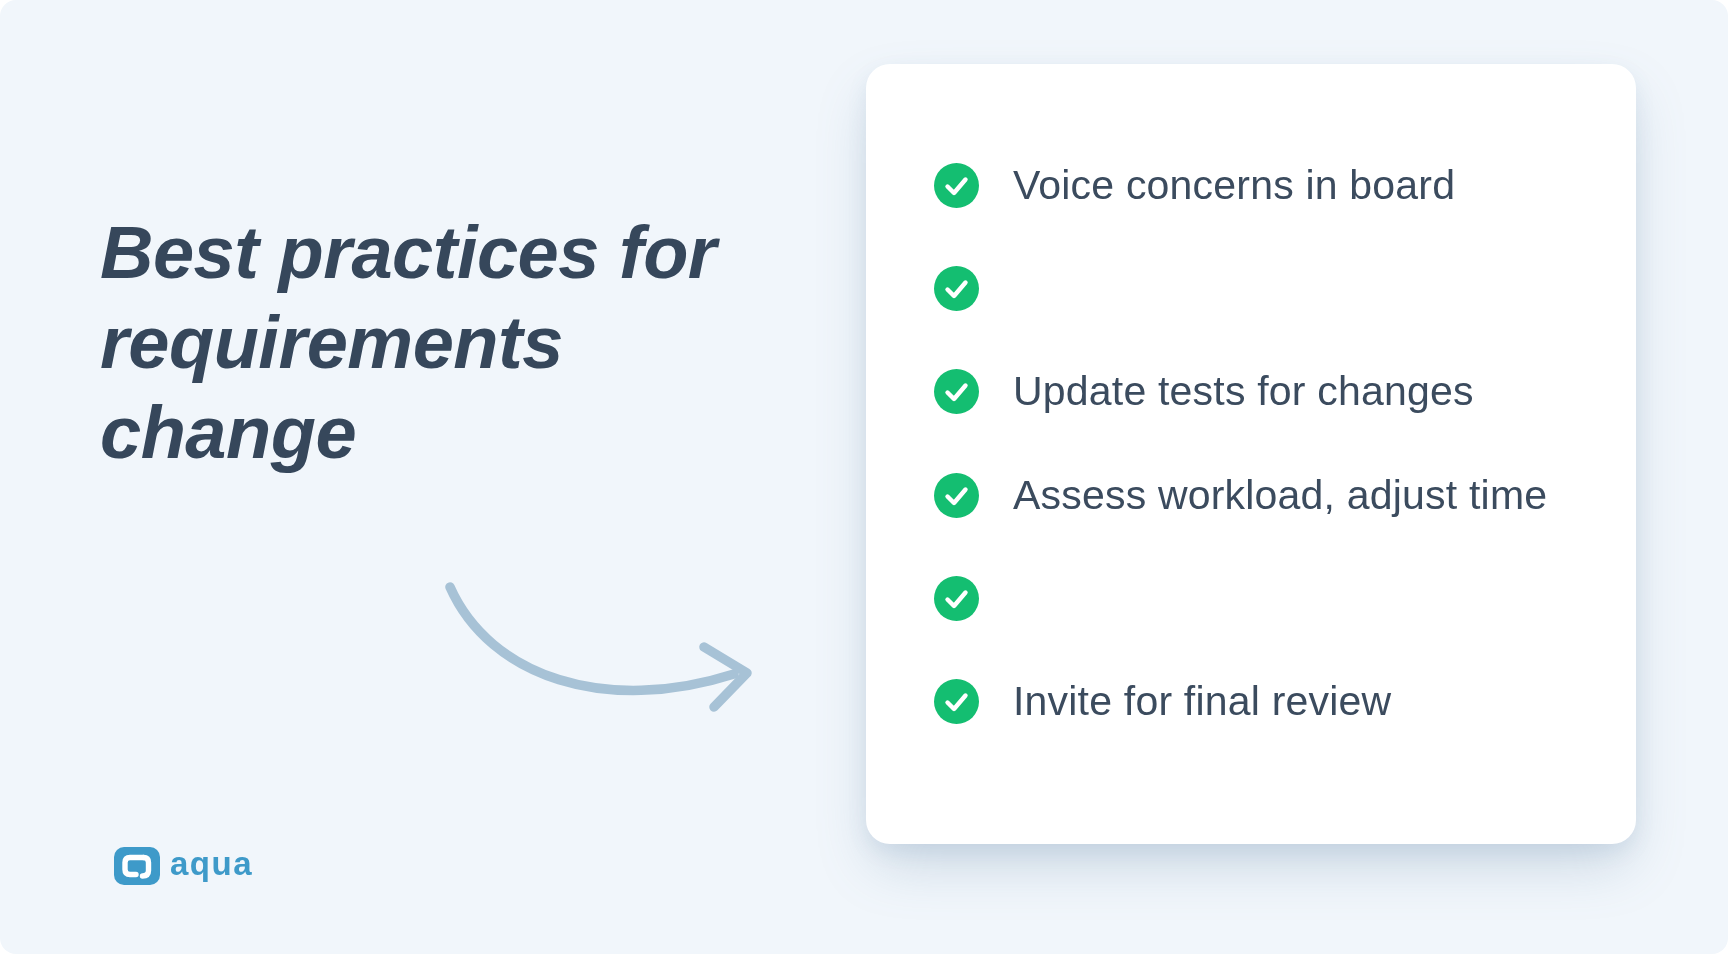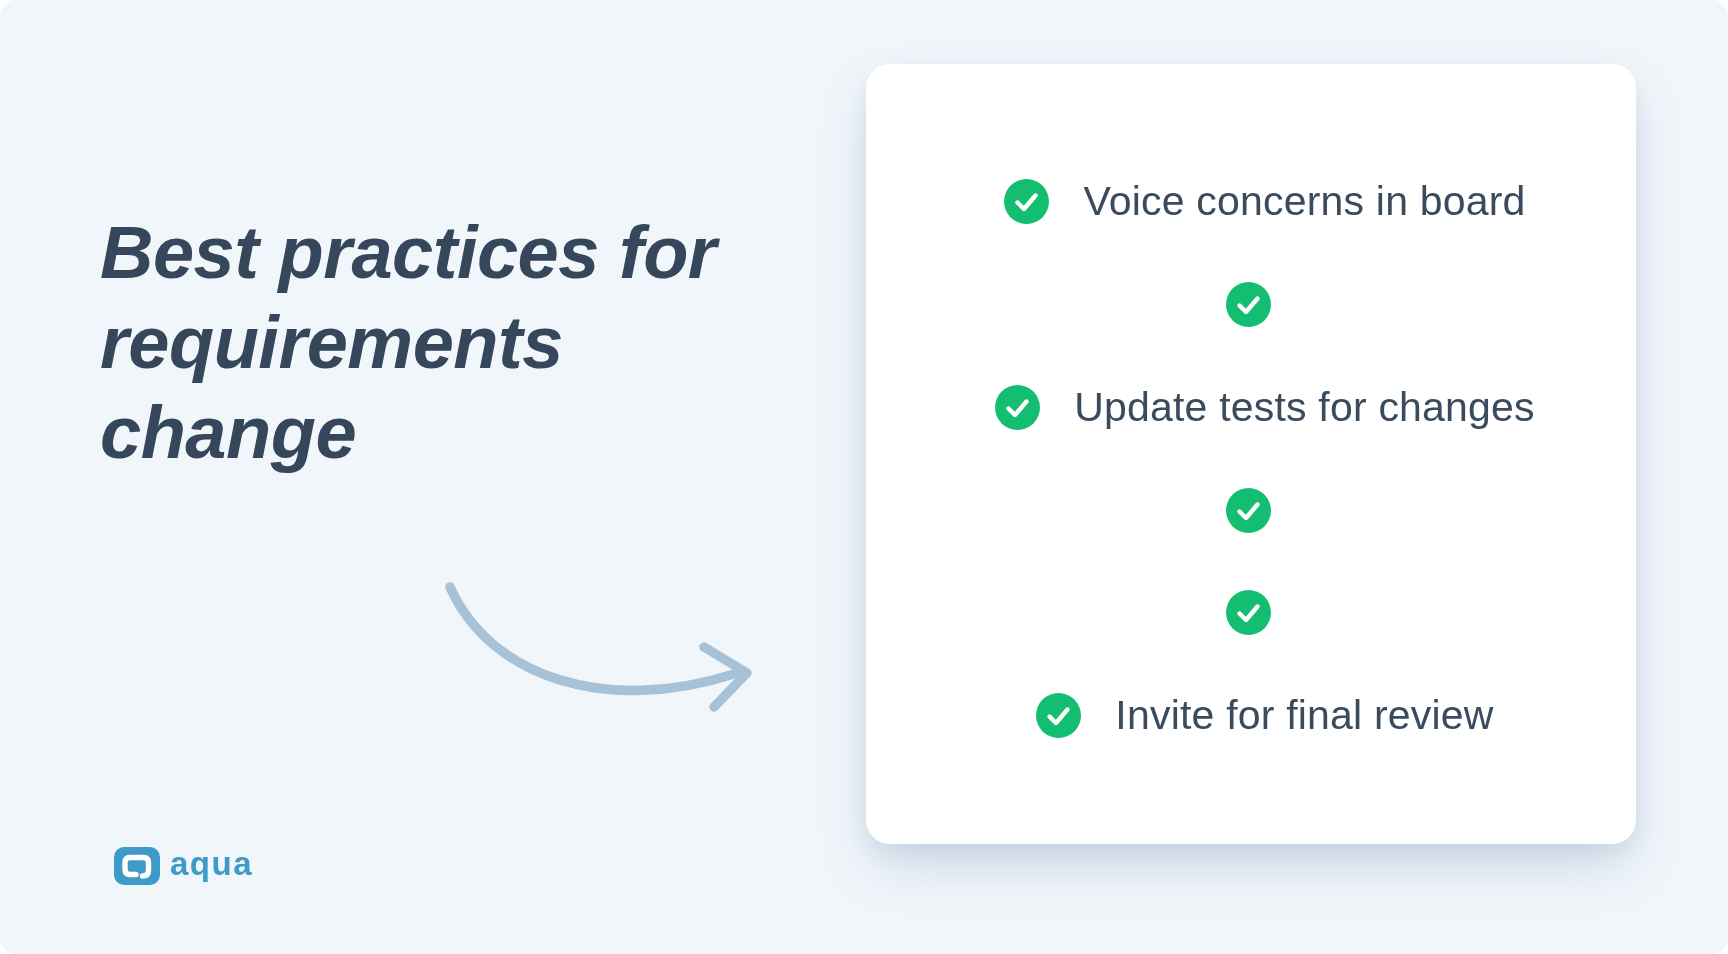--- a/index.html
+++ b/index.html
@@ -45,26 +45,25 @@
     left: 866px;
     top: 64px;
     width: 770px;
     height: 780px;
     background: #FFFFFF;
     border-radius: 24px;
     box-shadow: 0 26px 55px -8px rgba(92, 128, 163, 0.28), 0 8px 20px rgba(92, 128, 163, 0.10);
   }
   .checklist {
     list-style: none;
-    margin: 16px;
+    margin: 0;
     padding: 98px 40px 0 68px;
     display: flex;
     flex-direction: column;
     gap: 57px;
-    align-items: center;
   }
   .checklist-item {
     display: flex;
     align-items: center;
   }
   .check-icon {
     flex: 0 0 auto;
     width: 45px;
     height: 45px;
     margin-right: 34px;
@@ -141,20 +140,21 @@
           <path d="M13.5 23.5 L20 30 L31.5 16.5" stroke="#FFFFFF" stroke-width="4.4" fill="none" stroke-linecap="round" stroke-linejoin="round"></path>
         </svg>
         <span class="item-label">Update tests for changes</span>
       </li>
 
       <li class="checklist-item">
         <svg class="check-icon" viewBox="0 0 45 45" xmlns="http://www.w3.org/2000/svg">
           <circle cx="22.5" cy="22.5" r="22.5" fill="#14BE71"></circle>
           <path d="M13.5 23.5 L20 30 L31.5 16.5" stroke="#FFFFFF" stroke-width="4.4" fill="none" stroke-linecap="round" stroke-linejoin="round"></path>
         </svg>
+        <span class="item-label">Assess workload, adjust time</span>
       </li>
 
       <li class="checklist-item">
         <svg class="check-icon" viewBox="0 0 45 45" xmlns="http://www.w3.org/2000/svg">
           <circle cx="22.5" cy="22.5" r="22.5" fill="#14BE71"></circle>
           <path d="M13.5 23.5 L20 30 L31.5 16.5" stroke="#FFFFFF" stroke-width="4.4" fill="none" stroke-linecap="round" stroke-linejoin="round"></path>
         </svg>
       </li>
 
       <li class="checklist-item">

